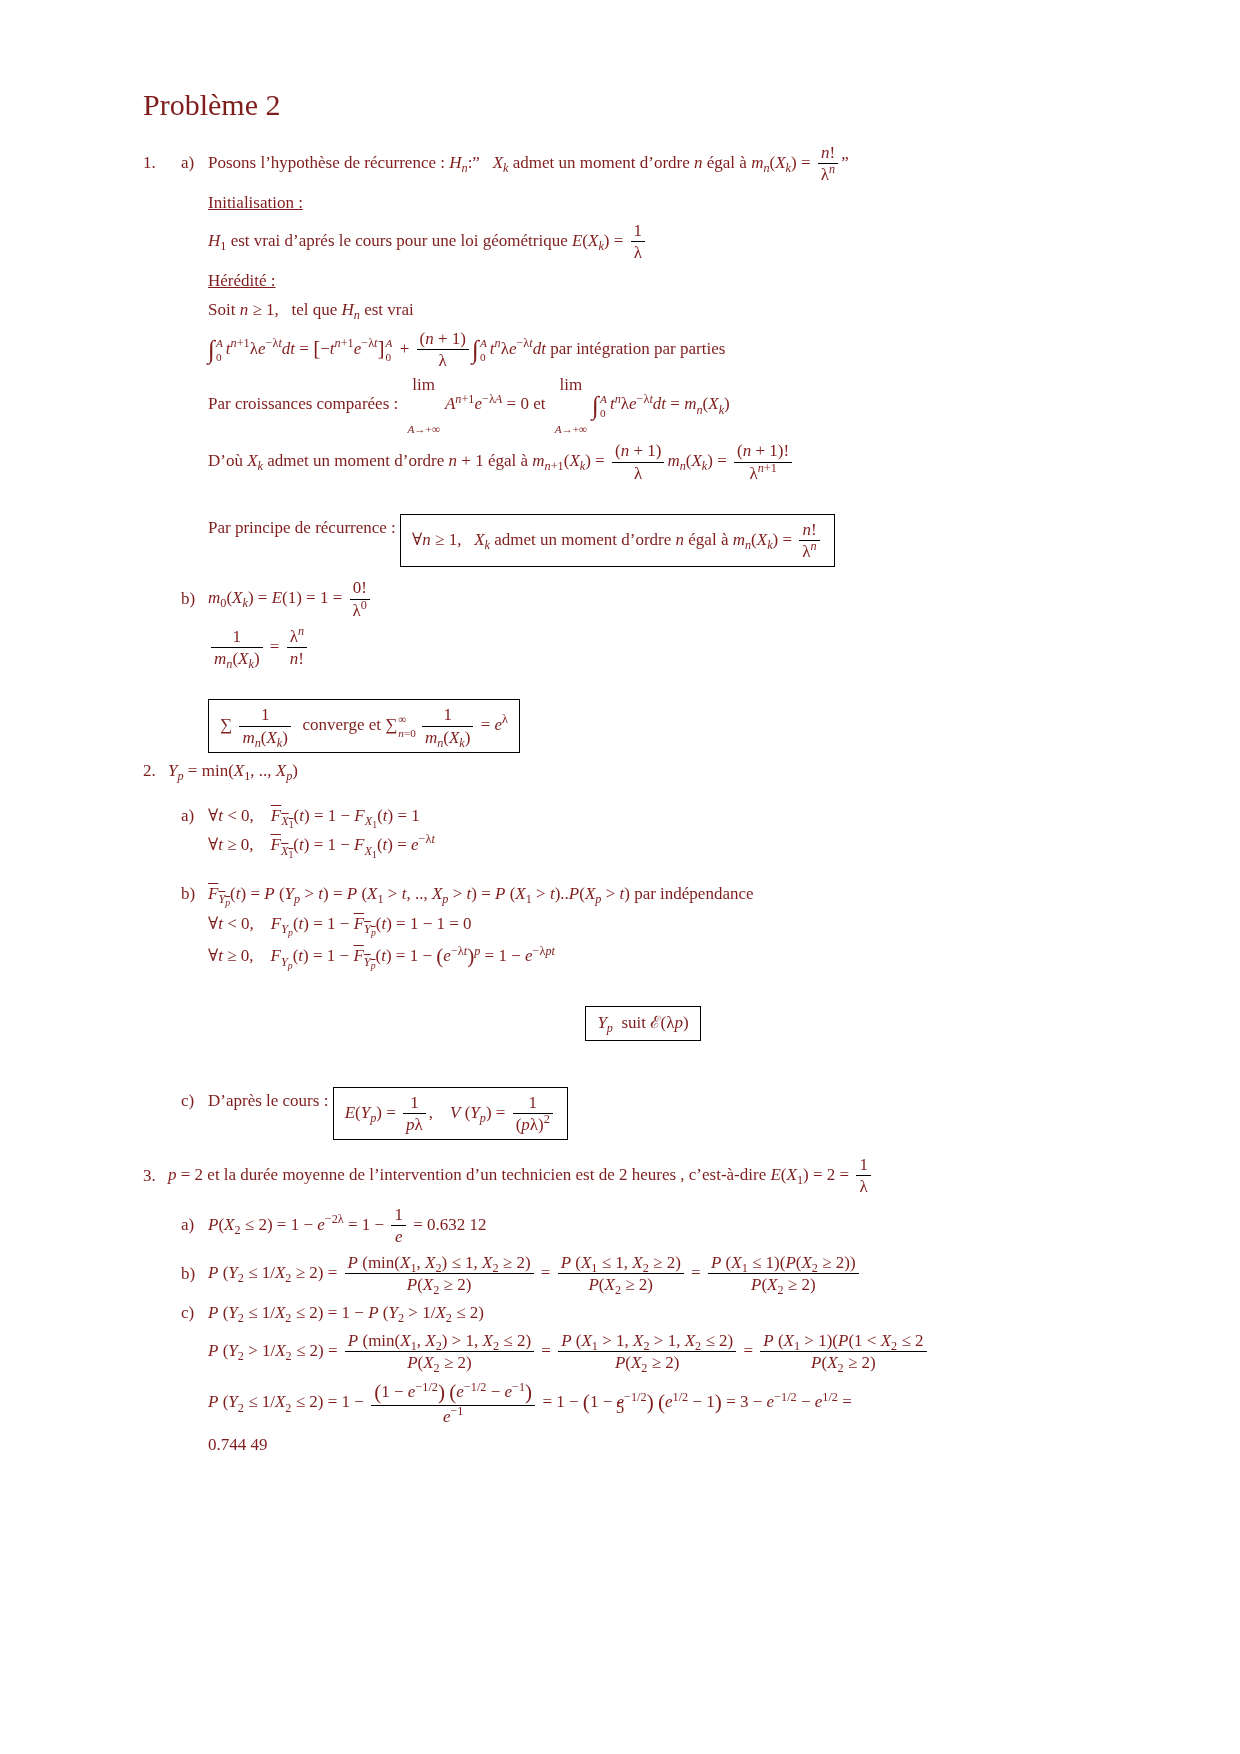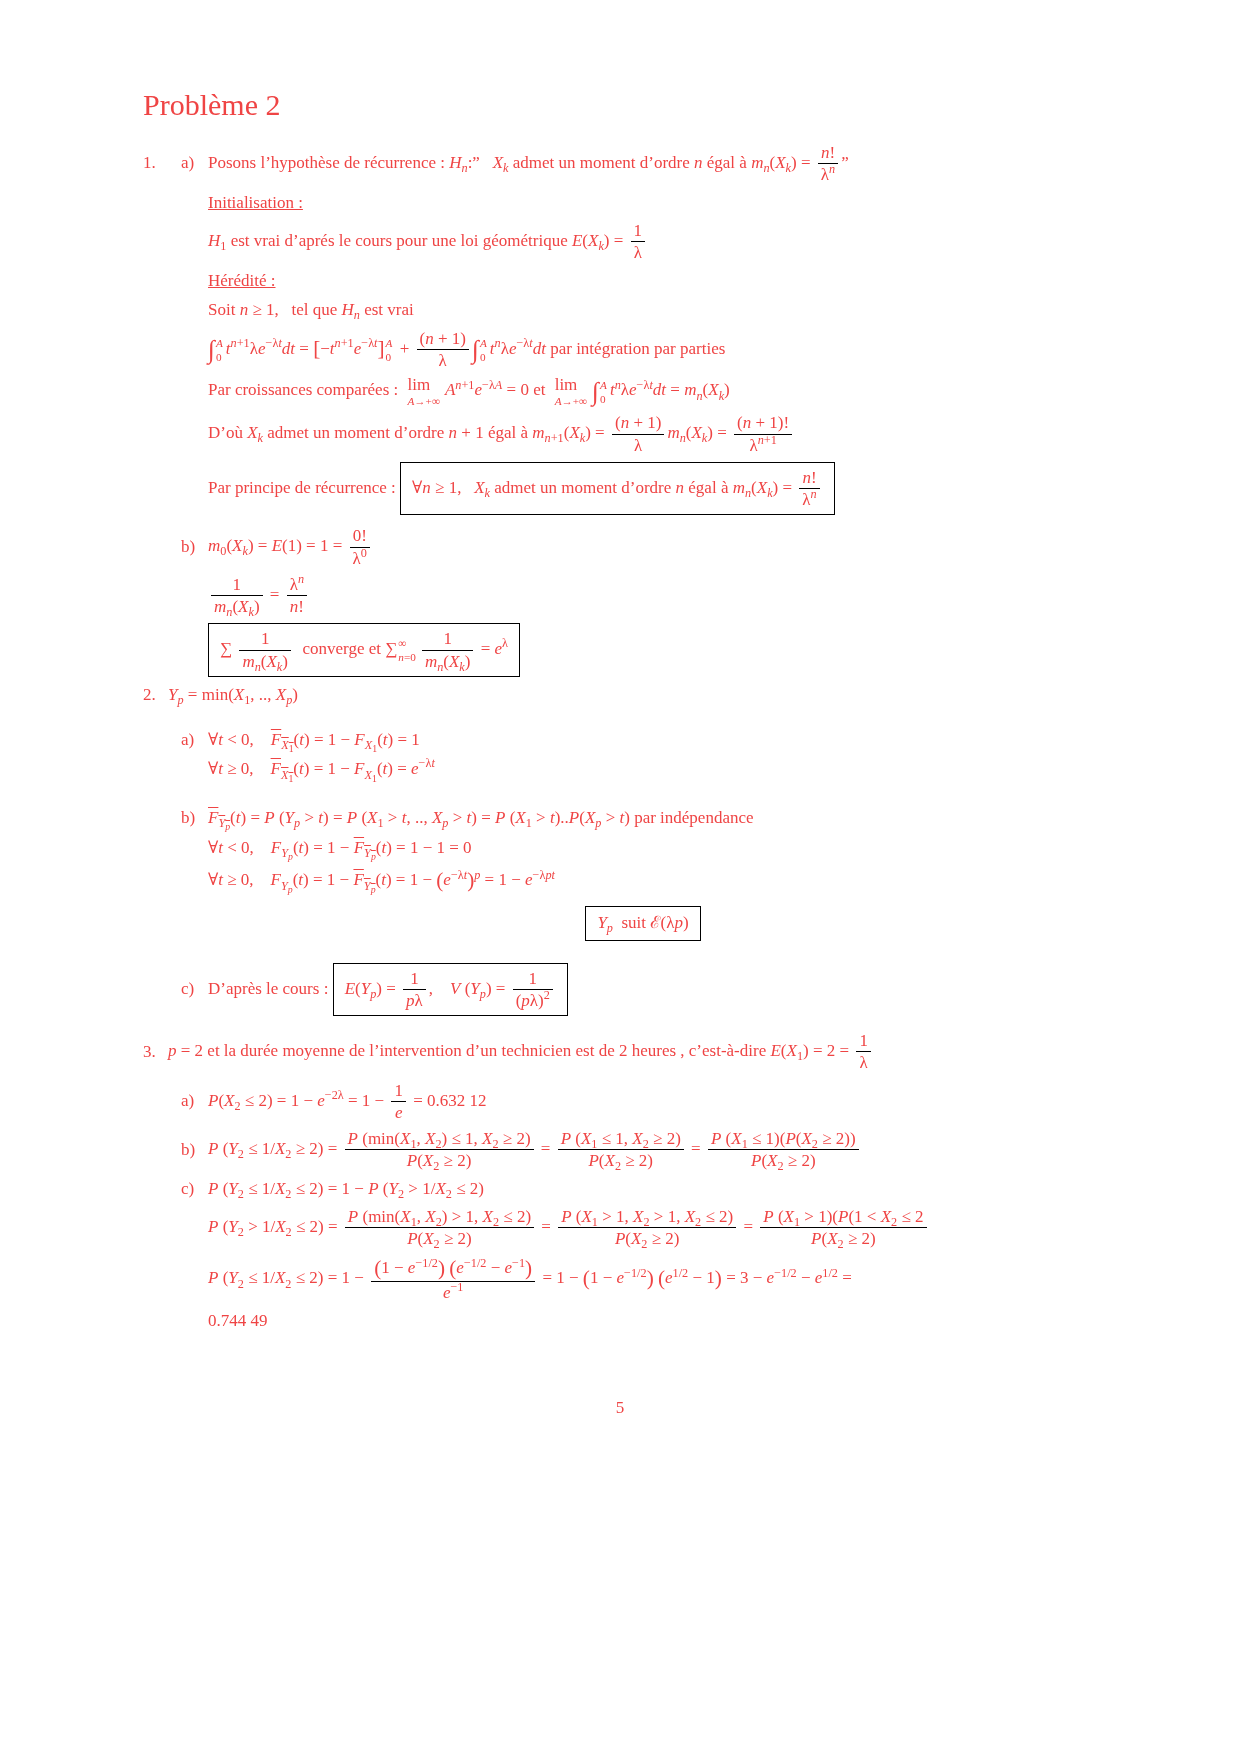--- a/index.html
+++ b/index.html
@@ -1,19 +1,19 @@
 <!DOCTYPE html>
 <html><head>
 <meta charset="utf-8">
 <style>
   * { margin:0; padding:0; box-sizing:border-box; }
   body { background:#ffffff; }
   .page {
     position:relative; width:1240px; height:1754px; background:#ffffff;
-    color:#ef4444; font-family:"Liberation Serif","DejaVu Serif",serif;
+    color:#7f1d1d; font-family:"Liberation Serif","DejaVu Serif",serif;
     font-size:17px; overflow:hidden;
   }
   .content { position:absolute; left:143px; top:88px; width:1000px; }
   .title { font-size:30px; font-weight:normal; margin-bottom:20px; }
   .subtitle { font-size:21px; font-weight:normal; margin-bottom:58px; }
 
   .row { display:flex; align-items:center; margin-bottom:5px; line-height:1.45; min-height:24px; }
   .lab1 { flex:0 0 38px; }
   .lab1.narrow { flex:0 0 25px; }
   .lab2 { flex:0 0 27px; }
@@ -29,28 +29,28 @@
   i { font-style:italic; }
   sub, sup { font-size:0.72em; line-height:0; }
   sub sub, sub sup, sup sub, sup sup { font-size:0.8em; }
 
   .fr { display:inline-block; vertical-align:middle; text-align:center; margin:0 3px; }
   .fr .nu, .fr .de { display:block; line-height:1.25; padding:0 3px; }
   .fr .de { border-top:1px solid #000; }
 
   .ss { display:inline-flex; flex-direction:column; vertical-align:middle;
         font-size:0.66em; line-height:1.25; text-align:left; margin:0 3px 0 1px; }
-  .lm { display:inline-flex; flex-direction:column; align-items:flex-start;
-        vertical-align:middle; line-height:1.1; margin:0 5px; }
+  .lm { display:inline-flex; flex-direction:column; align-items:center;
+        vertical-align:middle; line-height:1.1; margin:0 5px;gap:28px; }
   .lm .lu { font-size:0.66em; }
   .intg { font-size:1.5em; line-height:1; vertical-align:middle; }
   .big { font-size:1.25em; vertical-align:-0.08em; }
   .ov { text-decoration:overline; }
   .un { text-decoration:underline; }
-  .bx { display:inline-block; border:1px solid #000; padding:4px 11px; vertical-align:middle; }
+  .bx { display:inline-block; border:1px solid #000; padding:4px 11px; vertical-align:middle;margin-top:24px; }
 
   .pageno { position:absolute; top:1398px; left:0; width:100%; text-align:center; font-size:17px; }
 </style>
 </head>
 <body>
 
 <div class="page">
   <div class="content">
 
     <div class="title">Problème 2</div>

